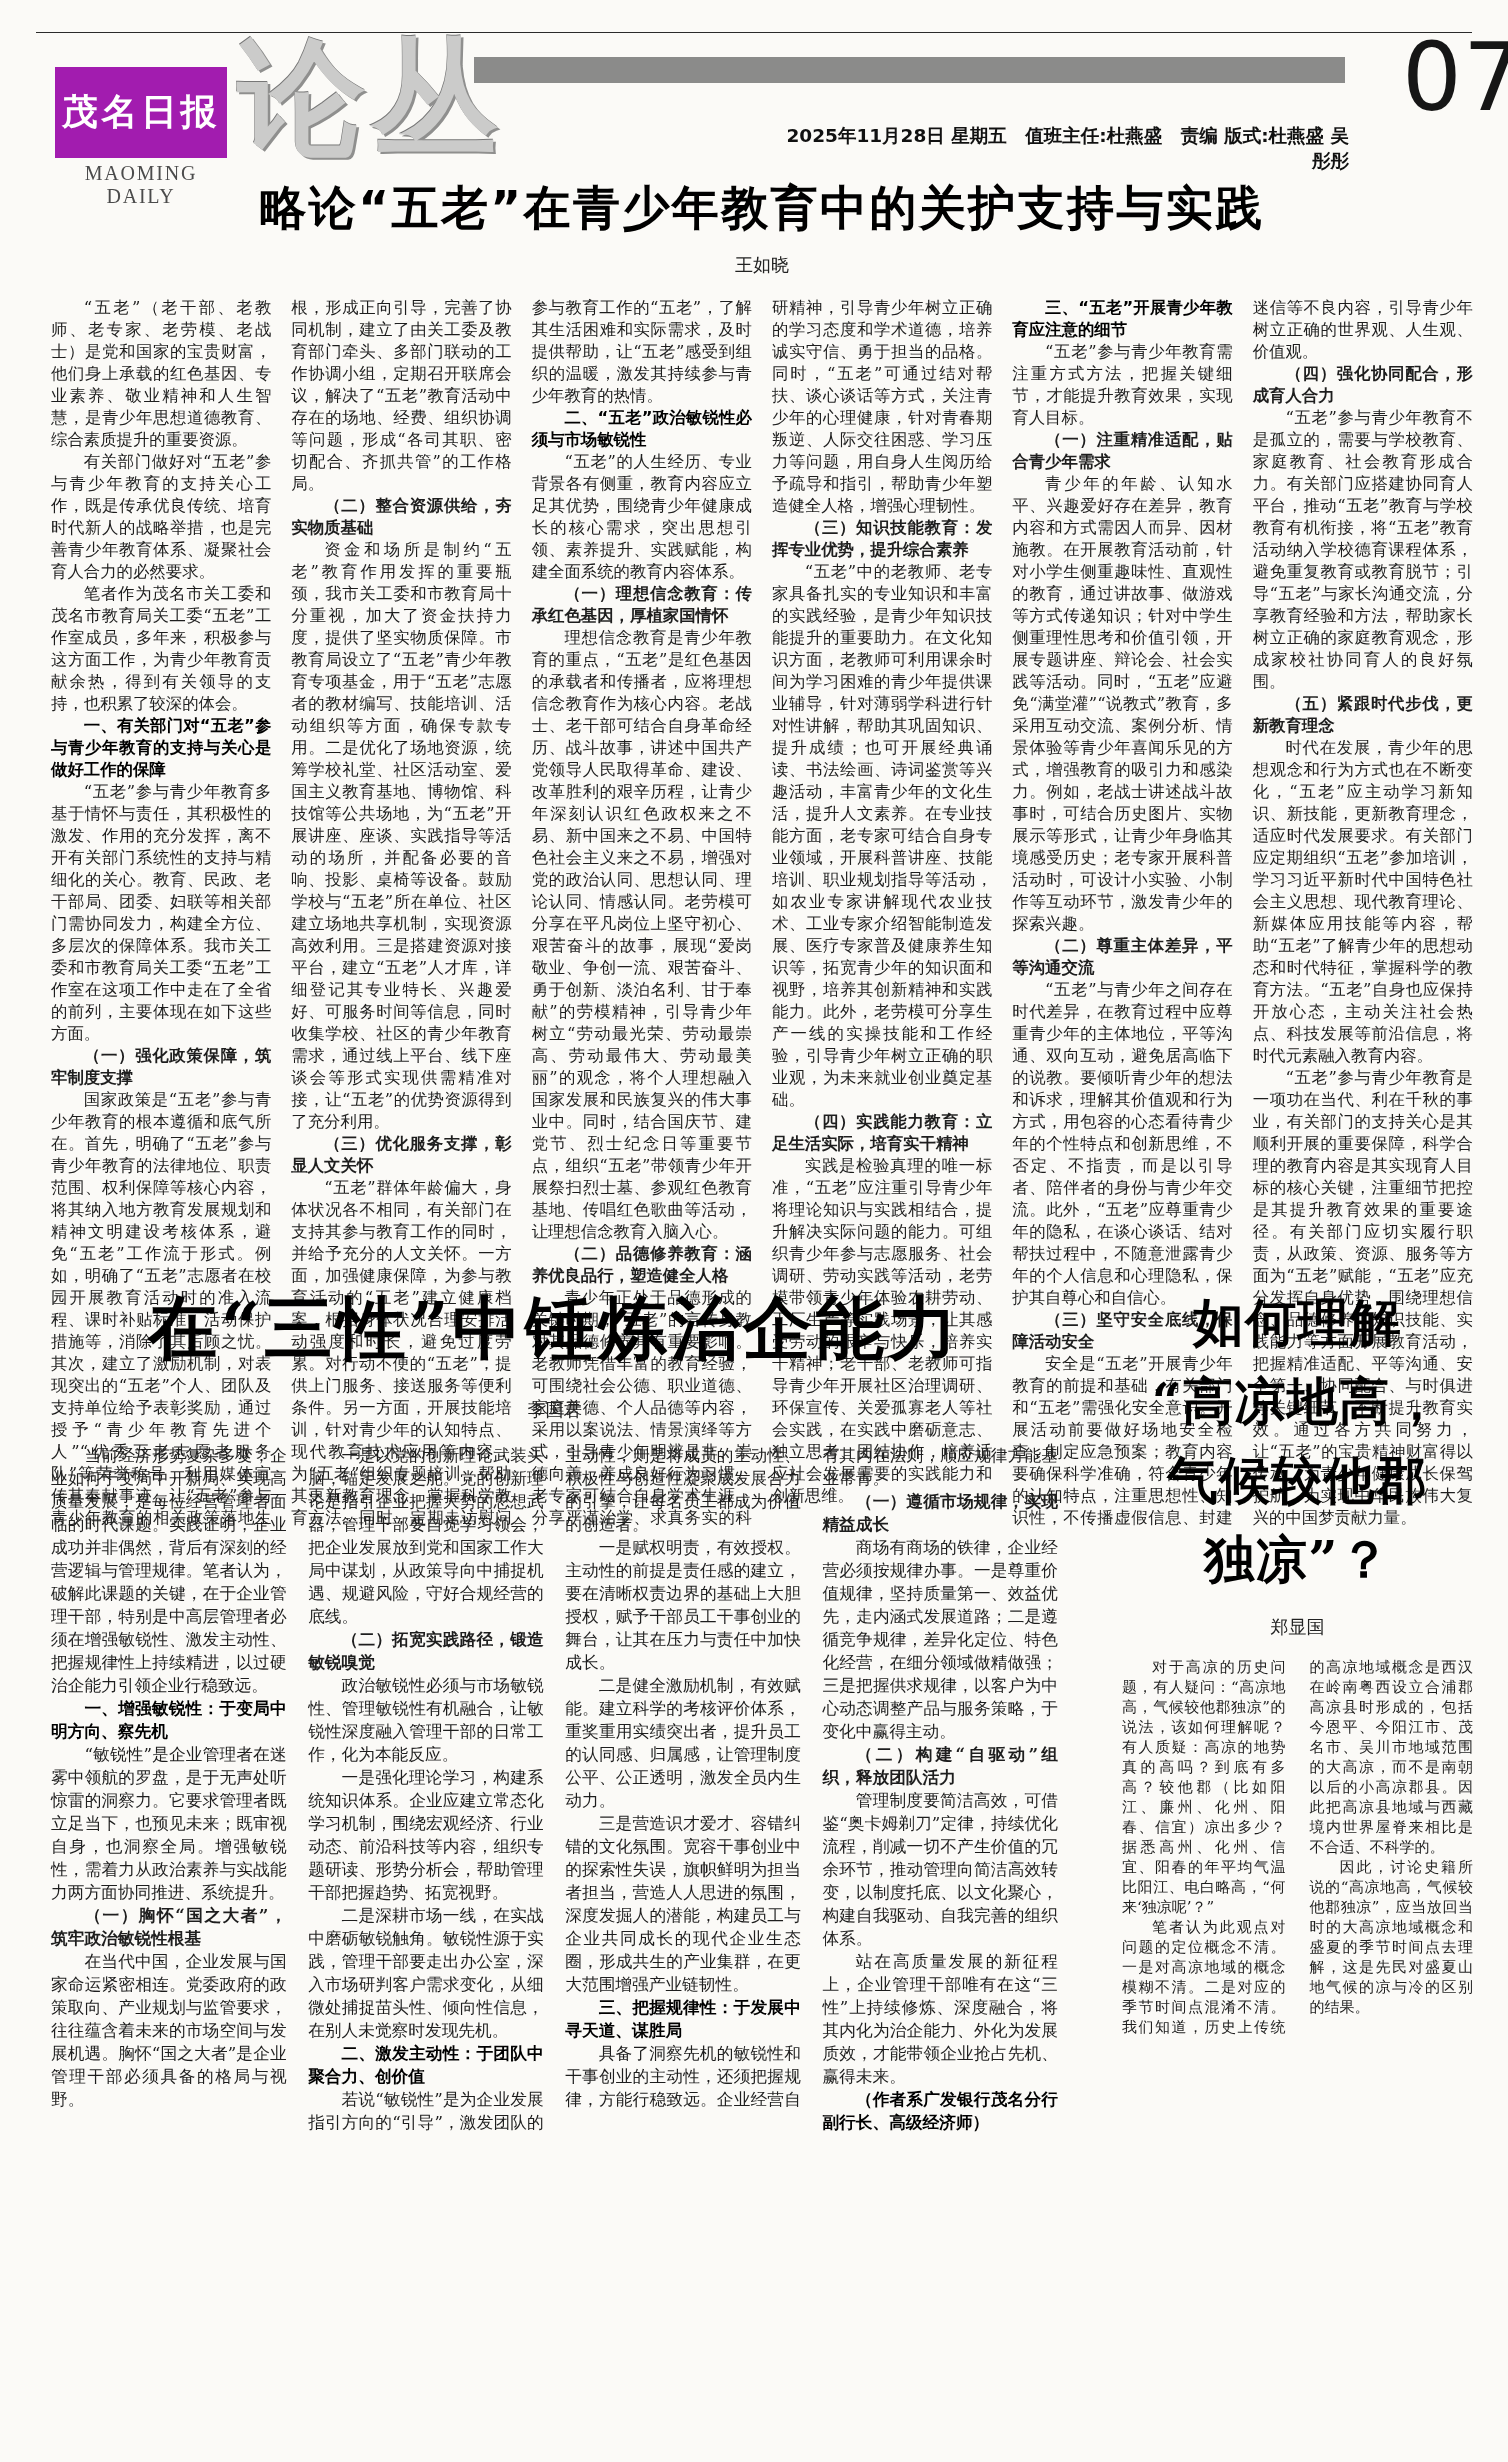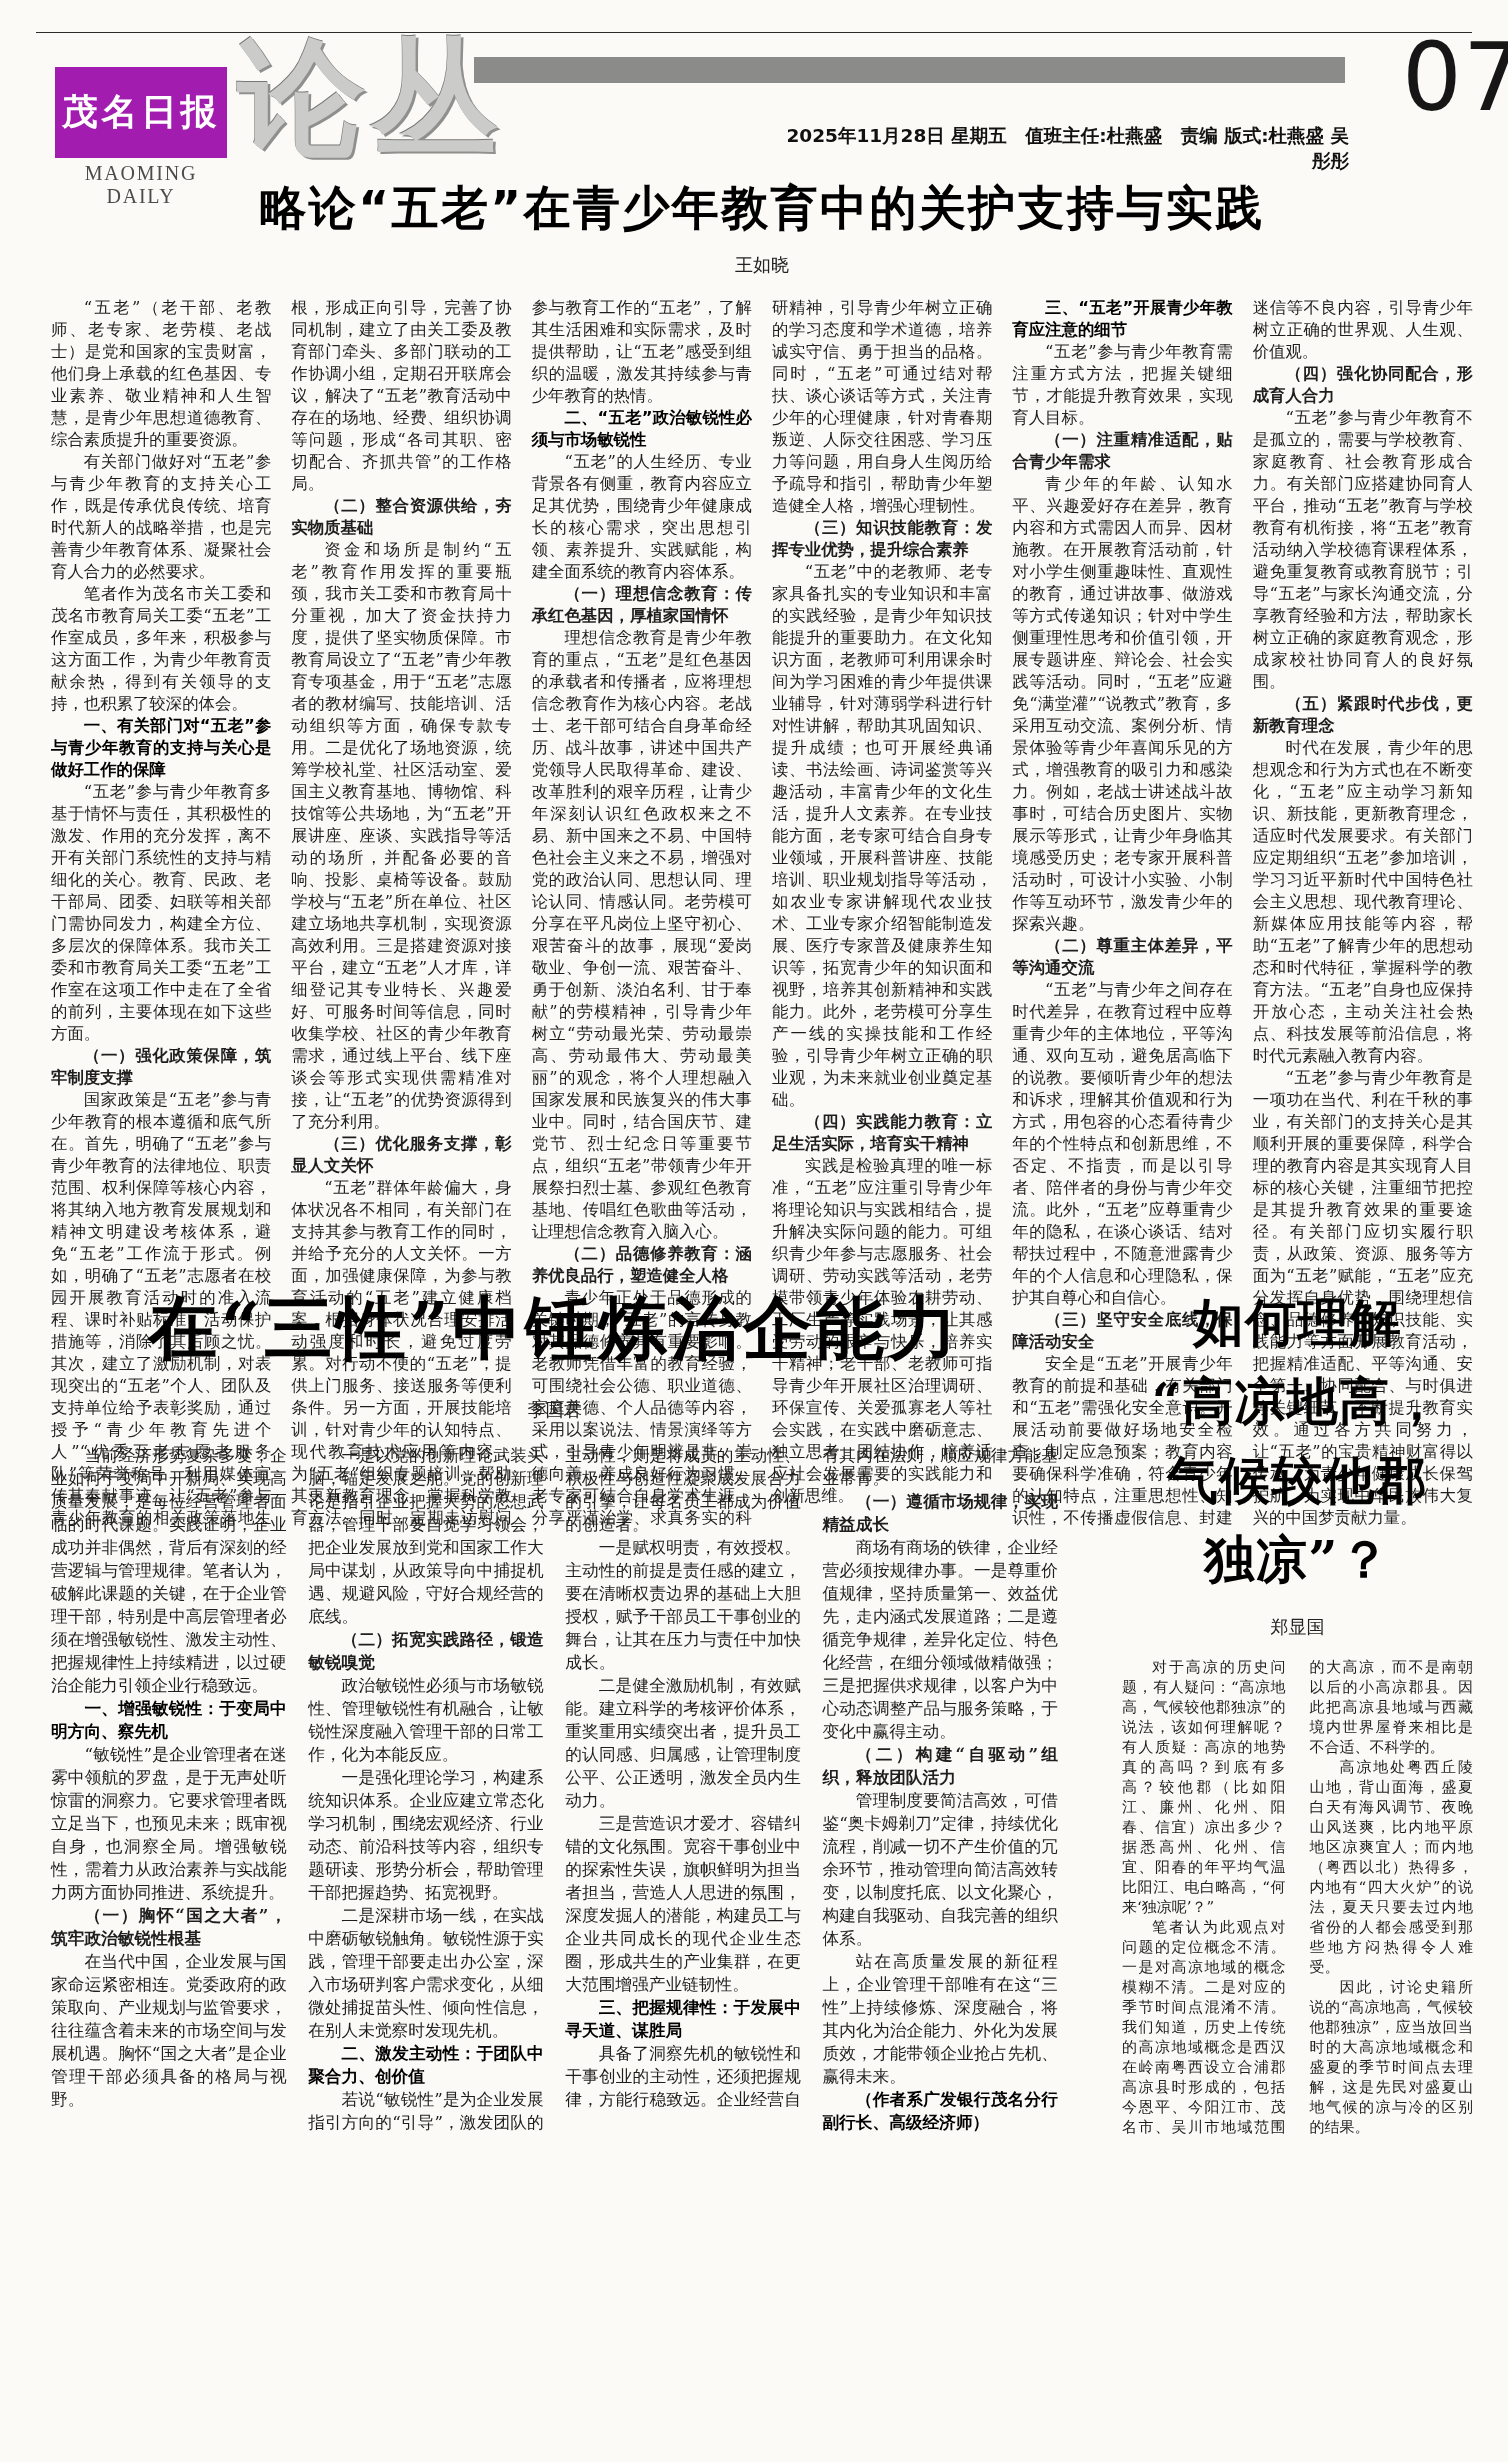--- a/index.html
+++ b/index.html
@@ -141,19 +141,18 @@
     <div class="a-title">
         <div>如何理解</div>
         <div>“高凉地高，</div>
         <div>气候较他郡</div>
         <div>独凉”？</div>
       </div>
     <div class="a-author">郑显国</div>
     <div class="a-body">
         <p class="b-p">对于高凉的历史问题，有人疑问：“高凉地高，气候较他郡独凉”的说法，该如何理解呢？有人质疑：高凉的地势真的高吗？到底有多高？较他郡（比如阳江、廉州、化州、阳春、信宜）凉出多少？据悉高州、化州、信宜、阳春的年平均气温比阳江、电白略高，“何来‘独凉呢’？”</p>
         <p class="b-p">笔者认为此观点对问题的定位概念不清。一是对高凉地域的概念模糊不清。二是对应的季节时间点混淆不清。我们知道，历史上传统的高凉地域概念是西汉在岭南粤西设立合浦郡高凉县时形成的，包括今恩平、今阳江市、茂名市、吴川市地域范围的大高凉，而不是南朝以后的小高凉郡县。因此把高凉县地域与西藏境内世界屋脊来相比是不合适、不科学的。</p>
-        <p class="b-p">高凉地处粤西丘陵山地，背山面海，盛夏白天有海风调节、夜晚山风送爽，比内地平原地区凉爽宜人；而内地（粤西以北）热得多，内地有“四大火炉”的说法，夏天只要去过内地省份的人都会感受到那些地方闷热得令人难受。</p>
         <p class="b-p">因此，讨论史籍所说的“高凉地高，气候较他郡独凉”，应当放回当时的大高凉地域概念和盛夏的季节时间点去理解，这是先民对盛夏山地气候的凉与冷的区别的结果。</p>
       </div>
   </div>
 
 </div>
 
 
 </body></html>

